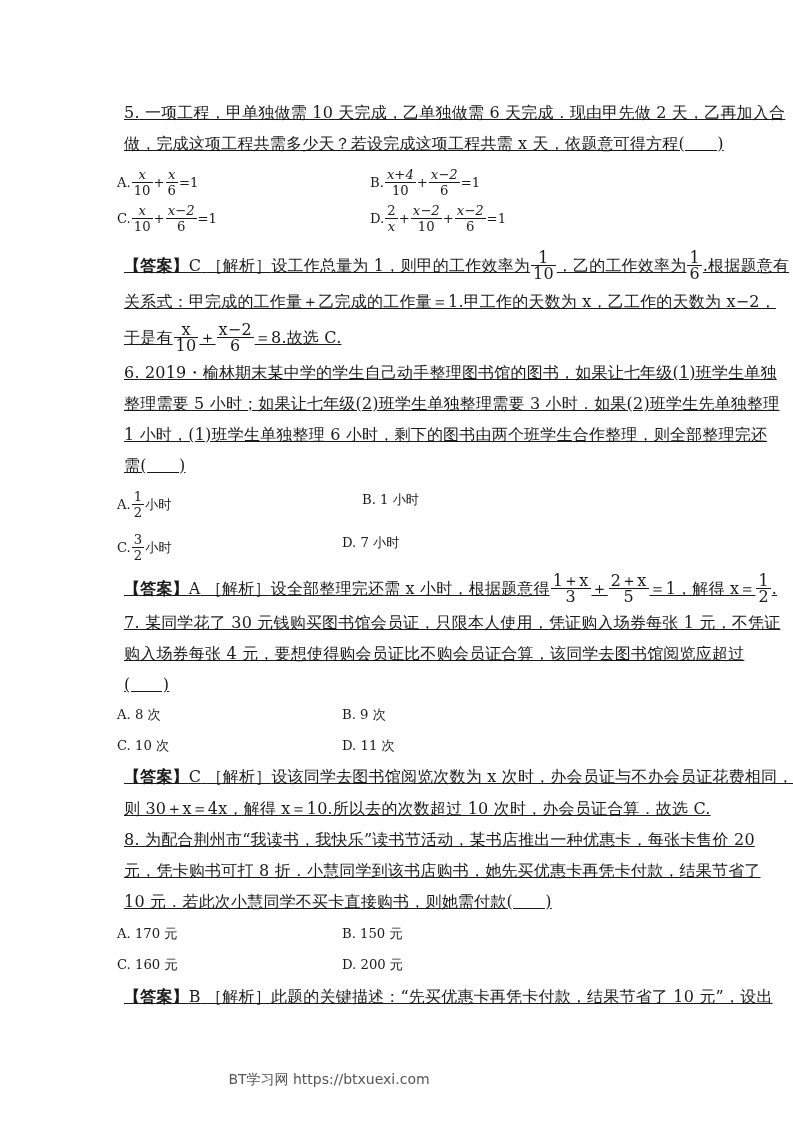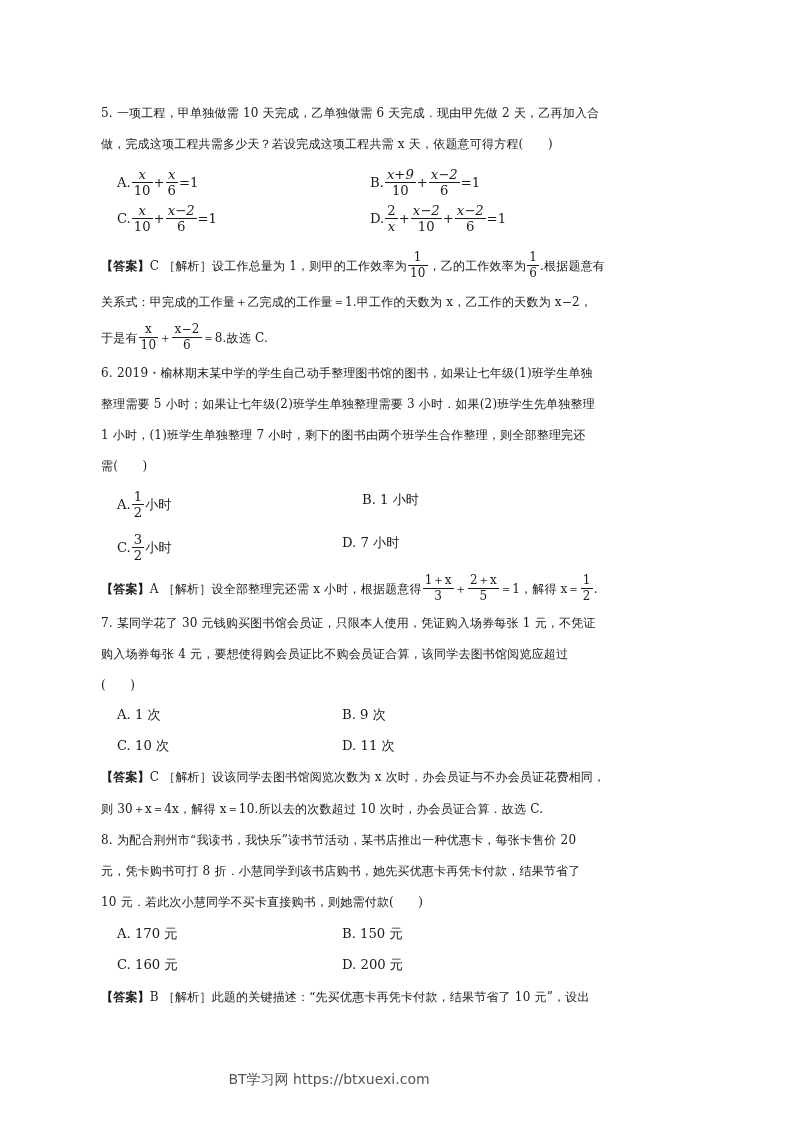--- a/index.html
+++ b/index.html
@@ -1,18 +1,18 @@
 <!DOCTYPE html>
 <html><head>
 <meta charset="utf-8">
 <style>
   html, body { margin:0; padding:0; background:#ffffff; }
   body { width:793px; height:1122px; position:relative; overflow:hidden;
          font-family:"DejaVu Serif", "Liberation Serif", serif; color:#1a1a1a; }
-  .line { position:absolute; left:101px; font-size:12px; line-height:18px; white-space:nowrap; letter-spacing:0.2px; }
+  .line { position:absolute; left:124px; font-size:16px; line-height:18px; white-space:nowrap; letter-spacing:0.2px;text-decoration:underline; }
   .opt { position:absolute; font-size:13.2px; line-height:18px; white-space:nowrap; }
   .frac { display:inline-block; vertical-align:middle; text-align:center; margin:0 1px; position:relative; top:-1px; }
   .frac .num { display:block; border-bottom:1px solid #1a1a1a; padding:0 2px; line-height:15px; }
   .frac .den { display:block; padding:0 2px; line-height:15px; }
   .it { font-style:italic; }
   .bold { font-weight:bold;margin-top:8px; }
   .footer { position:absolute; left:0; width:658px; top:1071px; text-align:center;
             font-family:"DejaVu Sans", "Liberation Sans", sans-serif; font-size:14px; color:#555; }
 </style>
 </head>
@@ -23,21 +23,21 @@
   <span>一项工程，甲单独做需 10 天完成，乙单独做需 6 天完成．现由甲先做 2 天，乙再加入合</span>
 </div>
 <div class="line" style="top:135px">
   <span>做，完成这项工程共需多少天？若设完成这项工程共需 x 天，依题意可得方程(　　)</span>
 </div>
 
 <div class="opt" style="left:117px;top:168px">
   <span>A.</span><span class="frac"><span class="num it">x</span><span class="den">10</span></span><span>+</span><span class="frac"><span class="num it">x</span><span class="den">6</span></span><span>=1</span>
 </div>
 <div class="opt" style="left:370px;top:168px">
-  <span>B.</span><span class="frac"><span class="num it">x+9</span><span class="den">10</span></span><span>+</span><span class="frac"><span class="num it">x−2</span><span class="den">6</span></span><span>=1</span>
+  <span>B.</span><span class="frac"><span class="num it">x+4</span><span class="den">10</span></span><span>+</span><span class="frac"><span class="num it">x−2</span><span class="den">6</span></span><span>=1</span>
 </div>
 <div class="opt" style="left:117px;top:204px">
   <span>C.</span><span class="frac"><span class="num it">x</span><span class="den">10</span></span><span>+</span><span class="frac"><span class="num it">x−2</span><span class="den">6</span></span><span>=1</span>
 </div>
 <div class="opt" style="left:370px;top:204px">
   <span>D.</span><span class="frac"><span class="num">2</span><span class="den it">x</span></span><span>+</span><span class="frac"><span class="num it">x−2</span><span class="den">10</span></span><span>+</span><span class="frac"><span class="num it">x−2</span><span class="den">6</span></span><span>=1</span>
 </div>
 
 <div class="line" style="top:251px">
   <span class="bold">【答案】</span><span>C</span>&nbsp;<span>［解析］</span><span>设工作总量为 1，则甲的工作效率为</span><span class="frac"><span class="num">1</span><span class="den">10</span></span><span>，乙的工作效率为</span><span class="frac"><span class="num">1</span><span class="den">6</span></span><span>.根据题意有</span>
@@ -50,21 +50,21 @@
 </div>
 
 <div class="line" style="top:364px">
   <span>6.</span>
   <span>2019・榆林期末某中学的学生自己动手整理图书馆的图书，如果让七年级(1)班学生单独</span>
 </div>
 <div class="line" style="top:395px">
   <span>整理需要 5 小时；如果让七年级(2)班学生单独整理需要 3 小时．如果(2)班学生先单独整理</span>
 </div>
 <div class="line" style="top:426px">
-  <span>1 小时，(1)班学生单独整理 7 小时，剩下的图书由两个班学生合作整理，则全部整理完还</span>
+  <span>1 小时，(1)班学生单独整理 6 小时，剩下的图书由两个班学生合作整理，则全部整理完还</span>
 </div>
 <div class="line" style="top:457px">
   <span>需(　　)</span>
 </div>
 
 <div class="opt" style="left:117px;top:490px">
   <span>A.</span><span class="frac"><span class="num">1</span><span class="den">2</span></span><span>小时</span>
 </div>
 <div class="opt" style="left:362px;top:491px">
   <span>B.</span>&nbsp;<span>1 小时</span>
@@ -85,21 +85,21 @@
   <span>某同学花了 30 元钱购买图书馆会员证，只限本人使用，凭证购入场券每张 1 元，不凭证</span>
 </div>
 <div class="line" style="top:645px">
   <span>购入场券每张 4 元，要想使得购会员证比不购会员证合算，该同学去图书馆阅览应超过</span>
 </div>
 <div class="line" style="top:676px">
   <span>(　　)</span>
 </div>
 
 <div class="opt" style="left:117px;top:706px">
-  <span>A.</span>&nbsp;<span>1 次</span>
+  <span>A.</span>&nbsp;<span>8 次</span>
 </div>
 <div class="opt" style="left:342px;top:706px">
   <span>B.</span>&nbsp;<span>9 次</span>
 </div>
 <div class="opt" style="left:117px;top:737px">
   <span>C.</span>&nbsp;<span>10 次</span>
 </div>
 <div class="opt" style="left:342px;top:737px">
   <span>D.</span>&nbsp;<span>11 次</span>
 </div>

